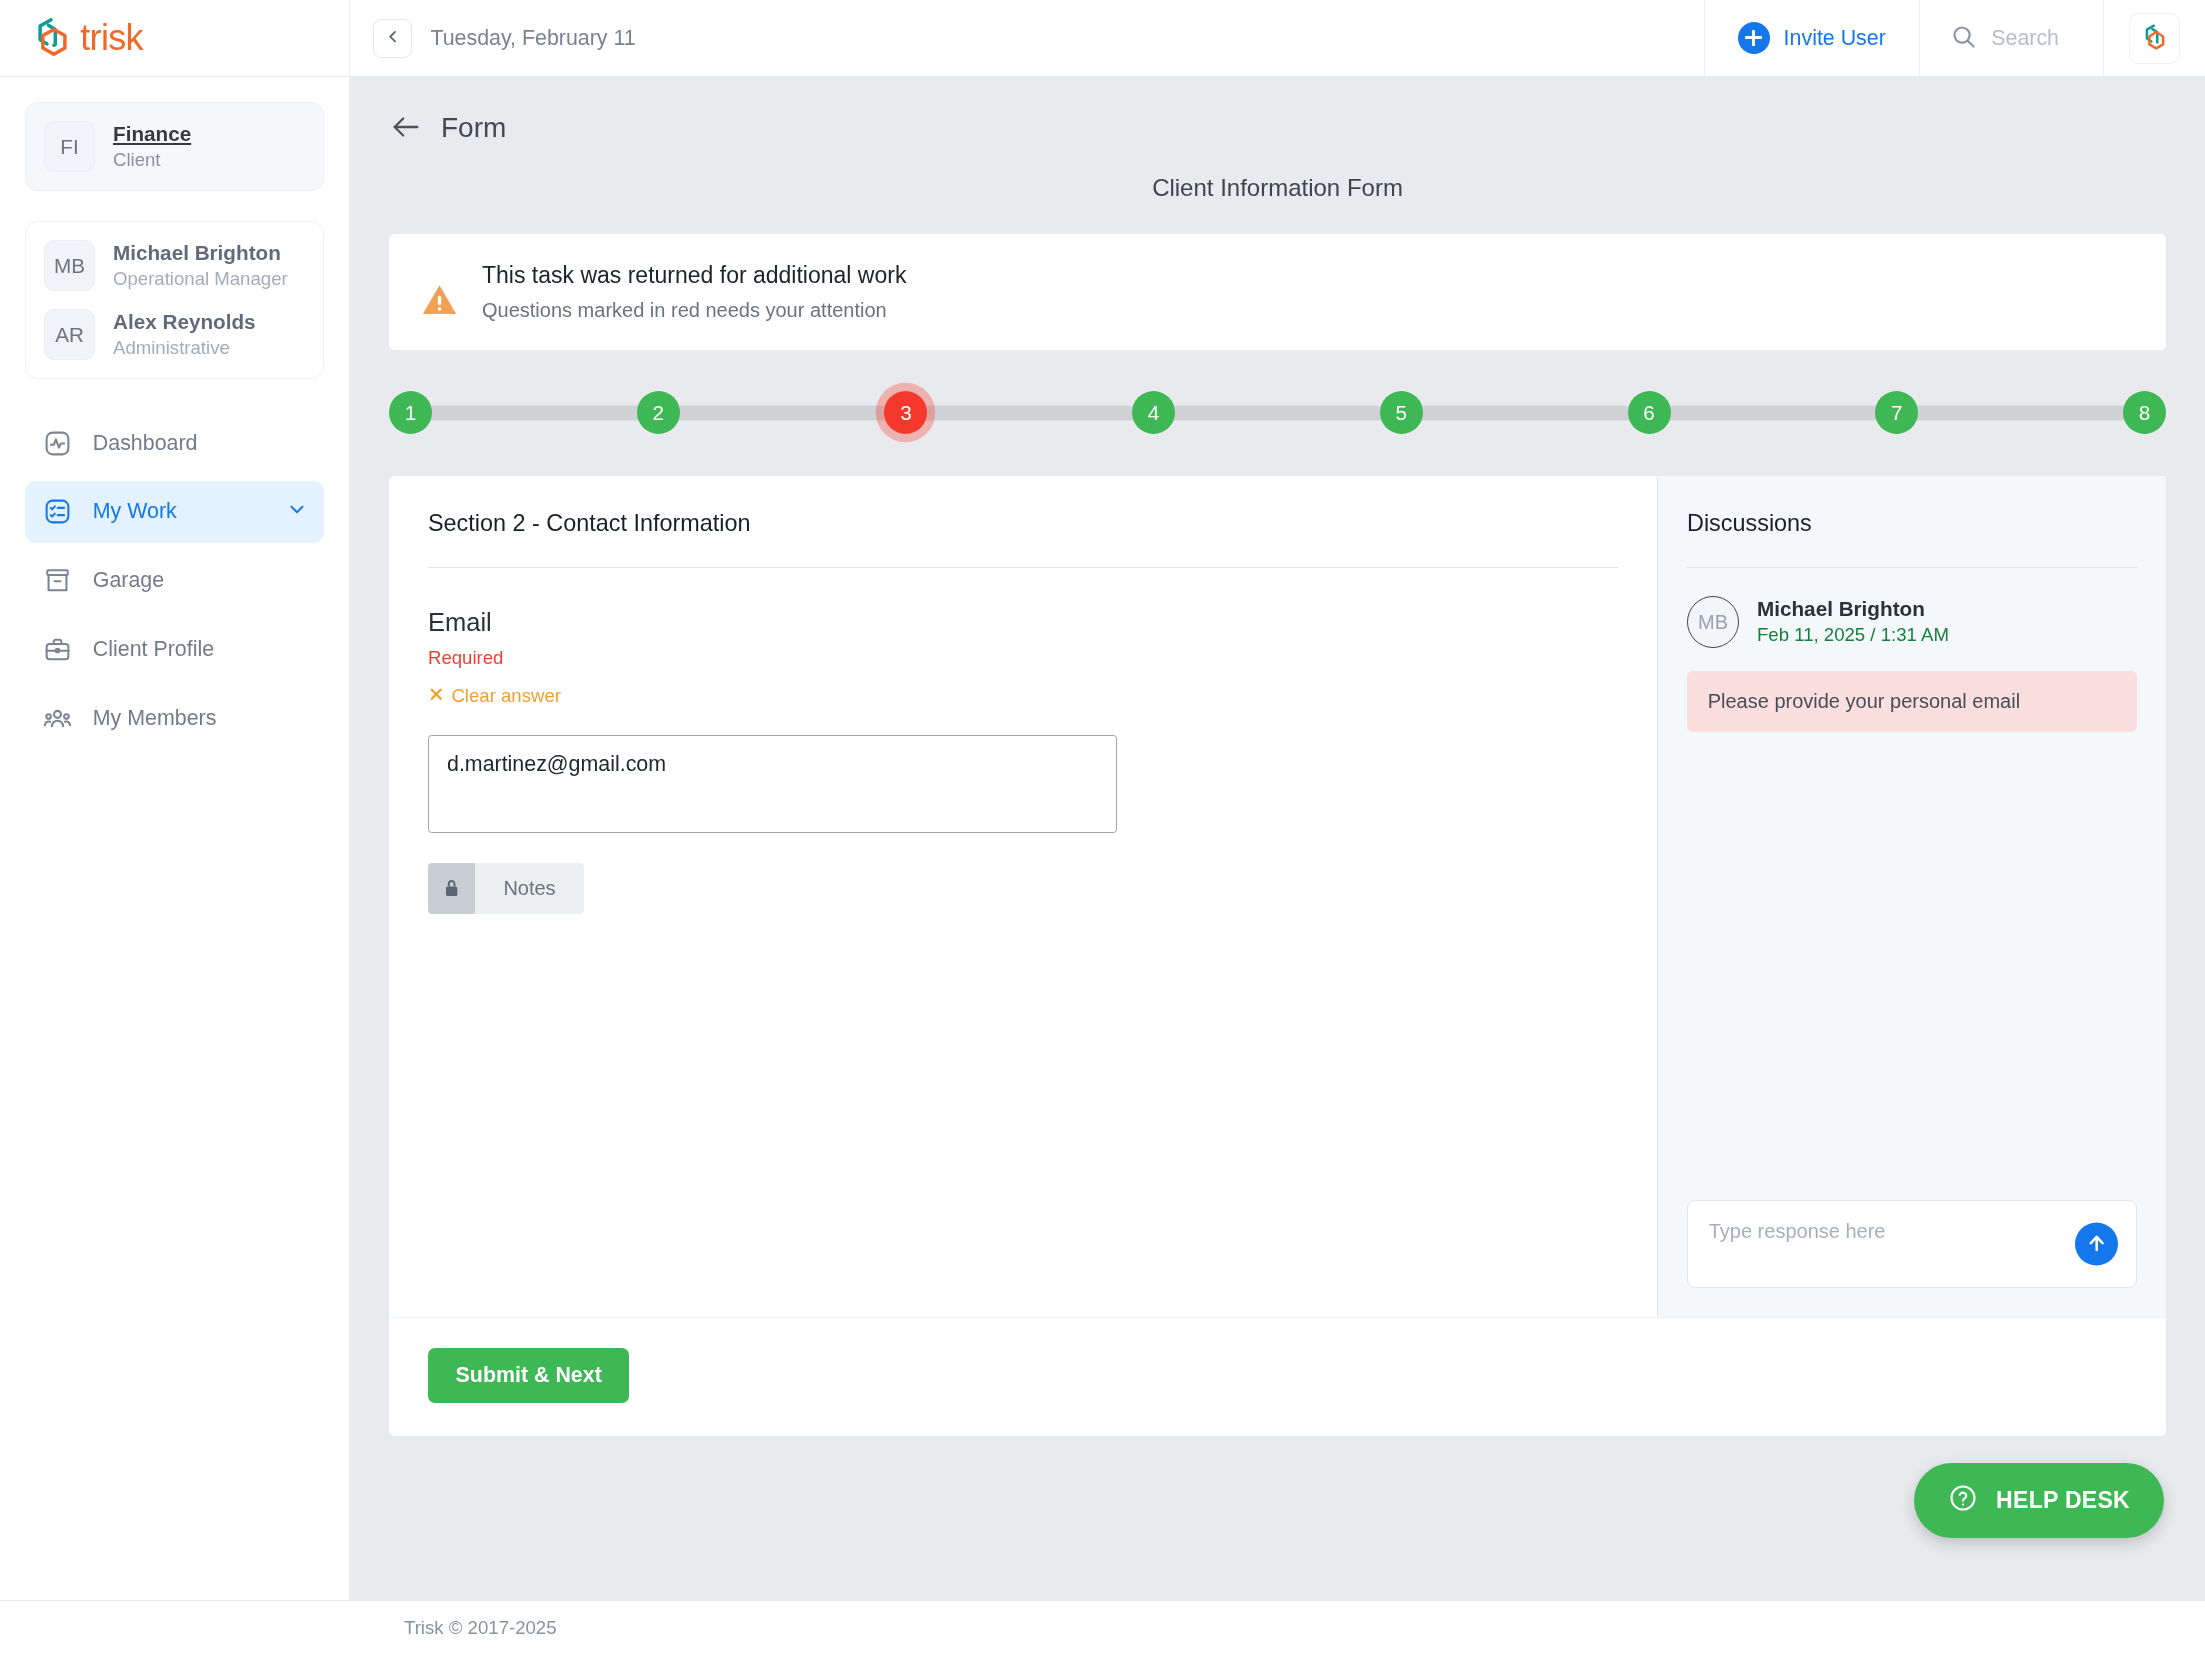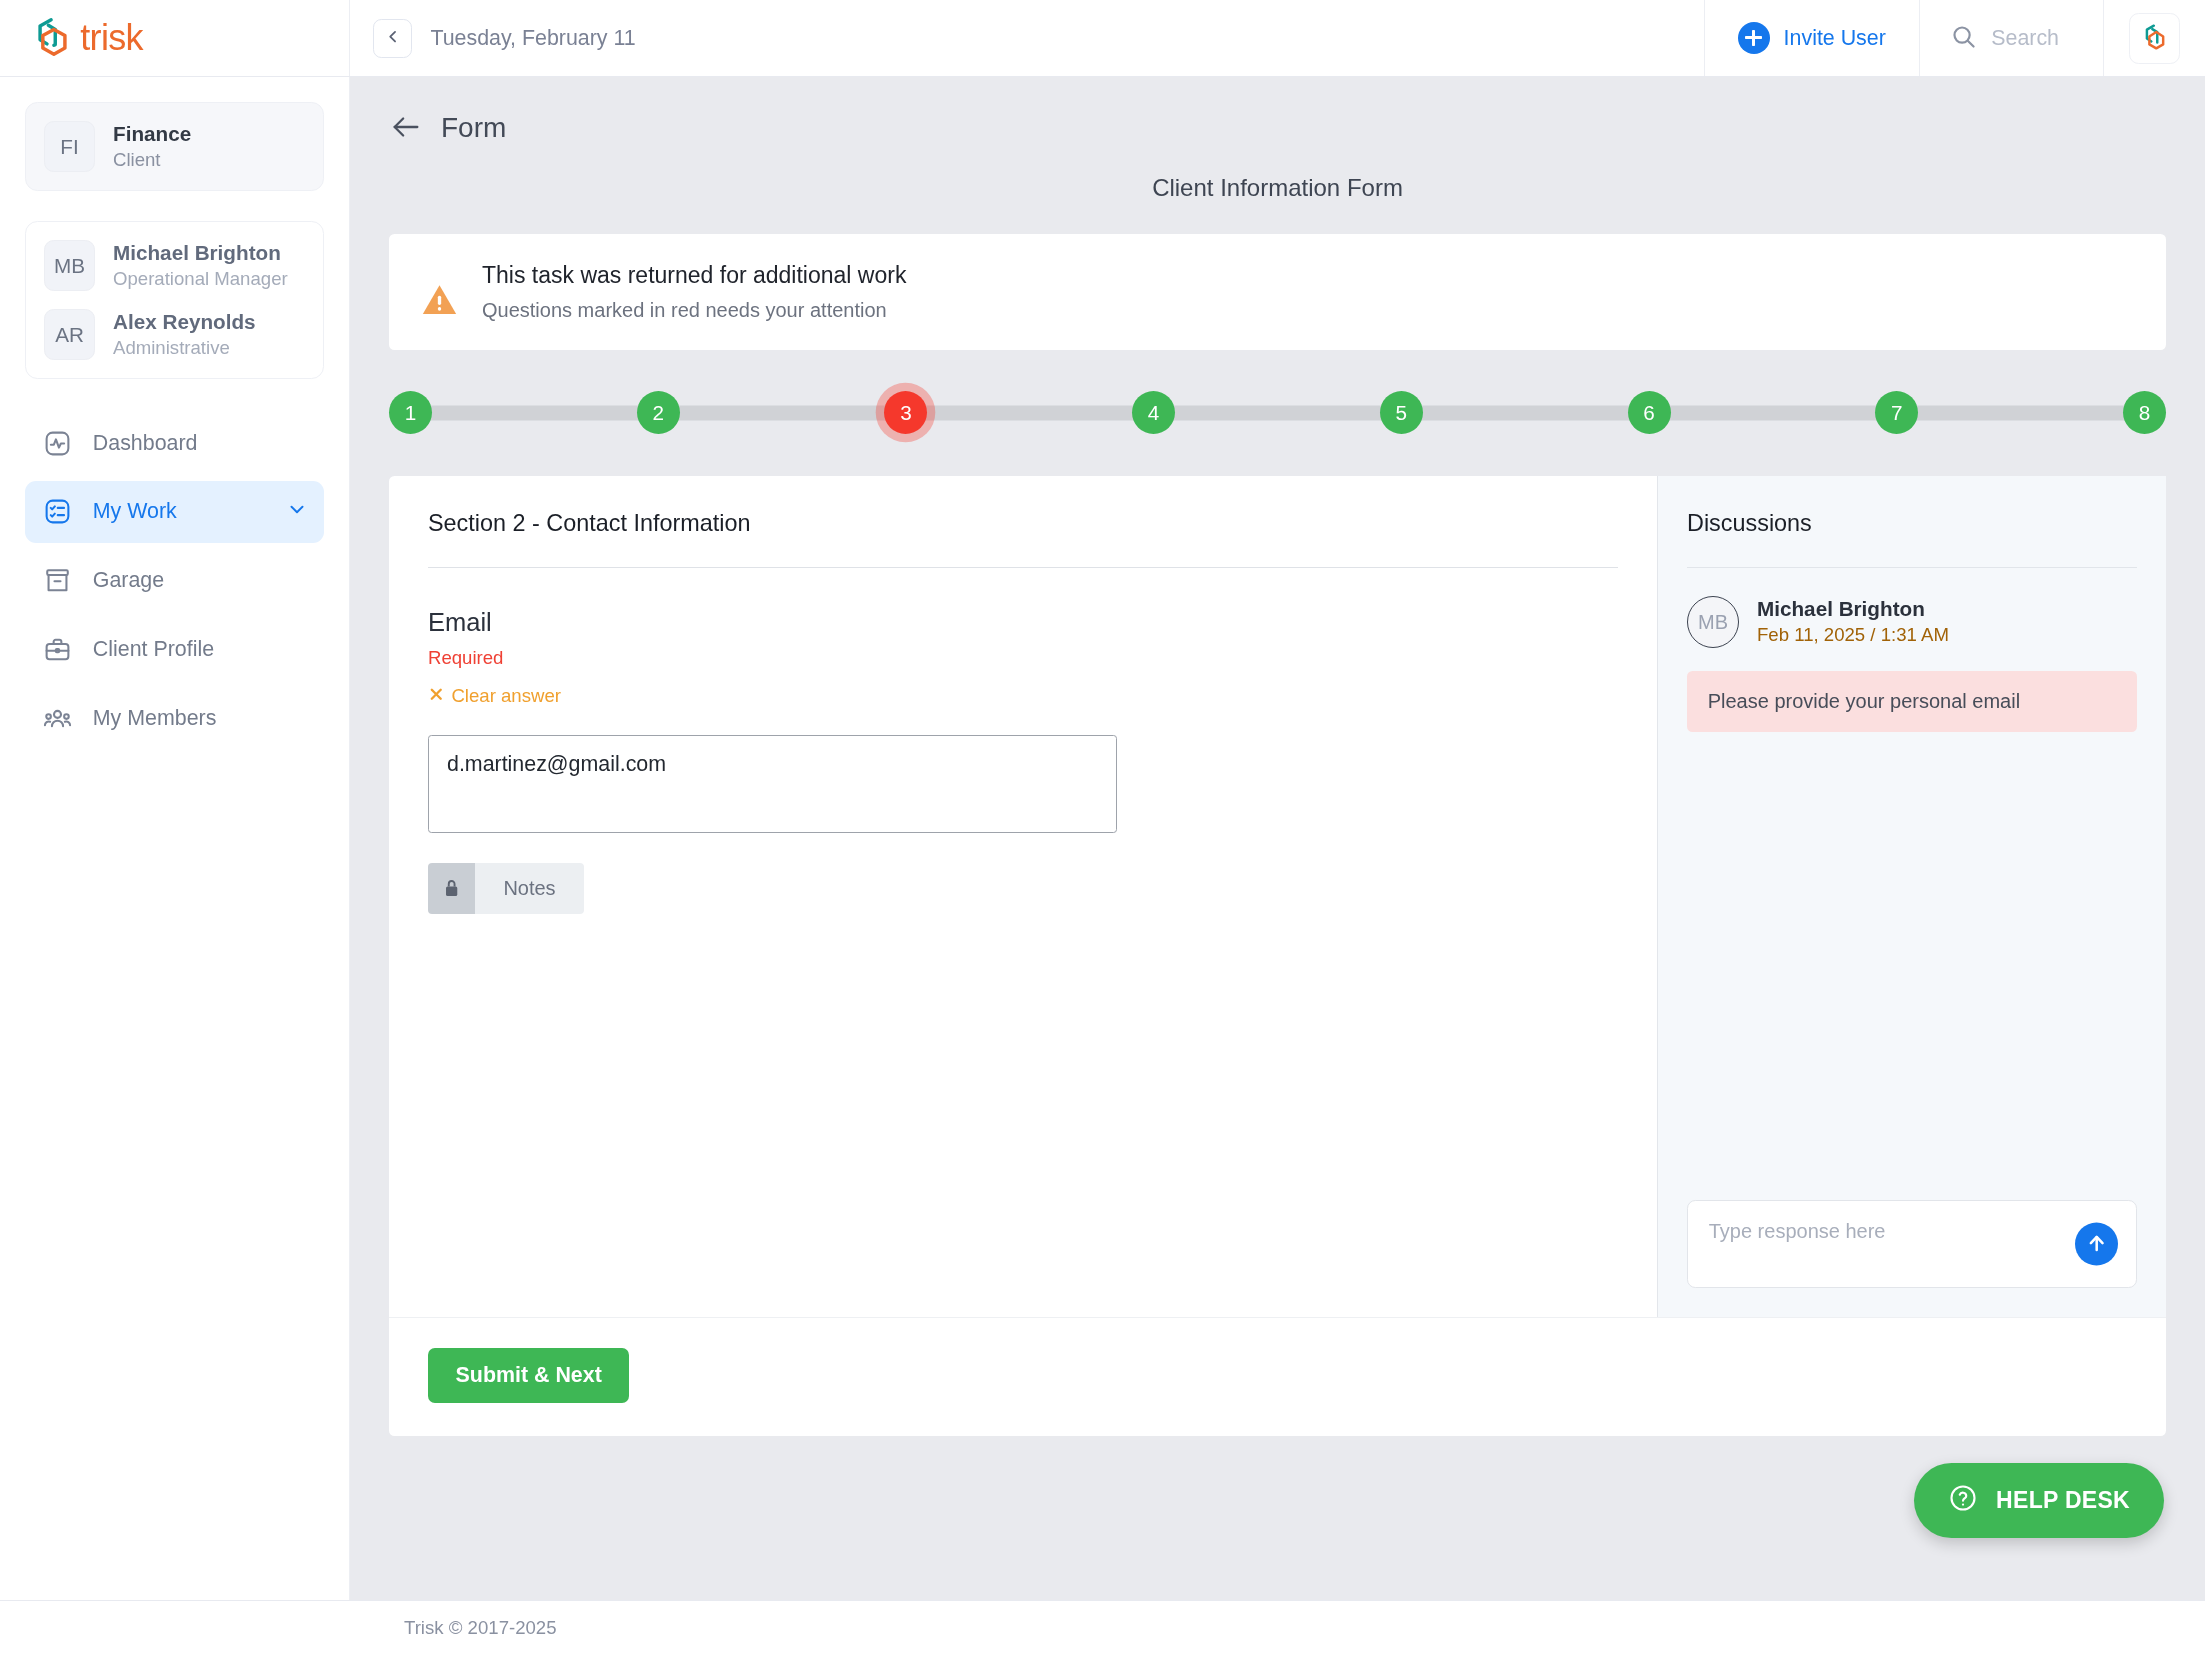--- a/index.html
+++ b/index.html
@@ -73,21 +73,21 @@
     background: #f6f7fa; border: 1.4px solid #eef0f5; border-radius: 12.4px;
     padding: 18px 18px; display: flex; align-items: center; gap: 18px;
     margin-bottom: 30px;
   }
   .avatar-sq {
     width: 51px; height: 51px; min-width:51px; border-radius: 9.6px; background: #f1f3f8;
     border: 1.4px solid #eceef3;
     display: flex; align-items: center; justify-content: center;
     font-size: 20.7px; color: #6b7383; font-weight: 400;
   }
-  .cc-name { font-size: 20.7px; font-weight: 700; color: #333a45; line-height: 1.25; }
+  .cc-name { font-size: 20.7px; font-weight: 700; color: #333a45; line-height: 1.25; text-decoration: underline; }
   .cc-role { font-size: 18.6px; color: #8a91a1; line-height: 1.35; }
 
   .members-card {
     background: #ffffff; border: 1.4px solid #eef0f5; border-radius: 12.4px;
     padding: 18px 18px; display: flex; flex-direction: column; gap: 18px;
     margin-bottom: 33px;
   }
   .member-row { display: flex; align-items: center; gap: 18px; }
   .m-name { font-size: 20.7px; font-weight: 700; color: #616a7c; line-height: 1.25; }
   .m-role { font-size: 18.6px; color: #a4abb9; line-height: 1.35; }
@@ -176,21 +176,21 @@
   .disc-title { font-size: 23.4px; color: #1b1f27; }
   .disc-rule { height: 1.4px; background: #e1e5ea; margin: 30px 0 27.6px 0; }
   .disc-msg-head { display: flex; align-items: center; gap: 18px; margin-bottom: 22px; }
   .avatar-circ {
     width: 52px; height: 52px; min-width: 52px; border-radius: 50%;
     background: #f4f5f8; border: 1.4px solid #3c4350;
     display: flex; align-items: center; justify-content: center;
     font-size: 20px; color: #9aa1b1;
   }
   .dm-name { font-size: 20.7px; font-weight: 700; color: #2b313c; line-height: 1.3; }
-  .dm-time { font-size: 18.6px; color: #a16207; line-height: 1.4; }
+  .dm-time { font-size: 18.6px; color: #15803d; line-height: 1.4; }
   .disc-bubble {
     background: #fbdfdf; border-radius: 5.5px; padding: 19.3px 20.7px;
     font-size: 20px; color: #474d59;
   }
   .disc-spacer { flex: 1; }
   .reply-box {
     position: relative; background: #fff; border: 1.4px solid #e2e5ea; border-radius: 8.3px;
     height: 88px; padding: 19.3px 83px 19.3px 20.7px;
     font-size: 20px; color: #a8aebb; cursor: text;
   }

